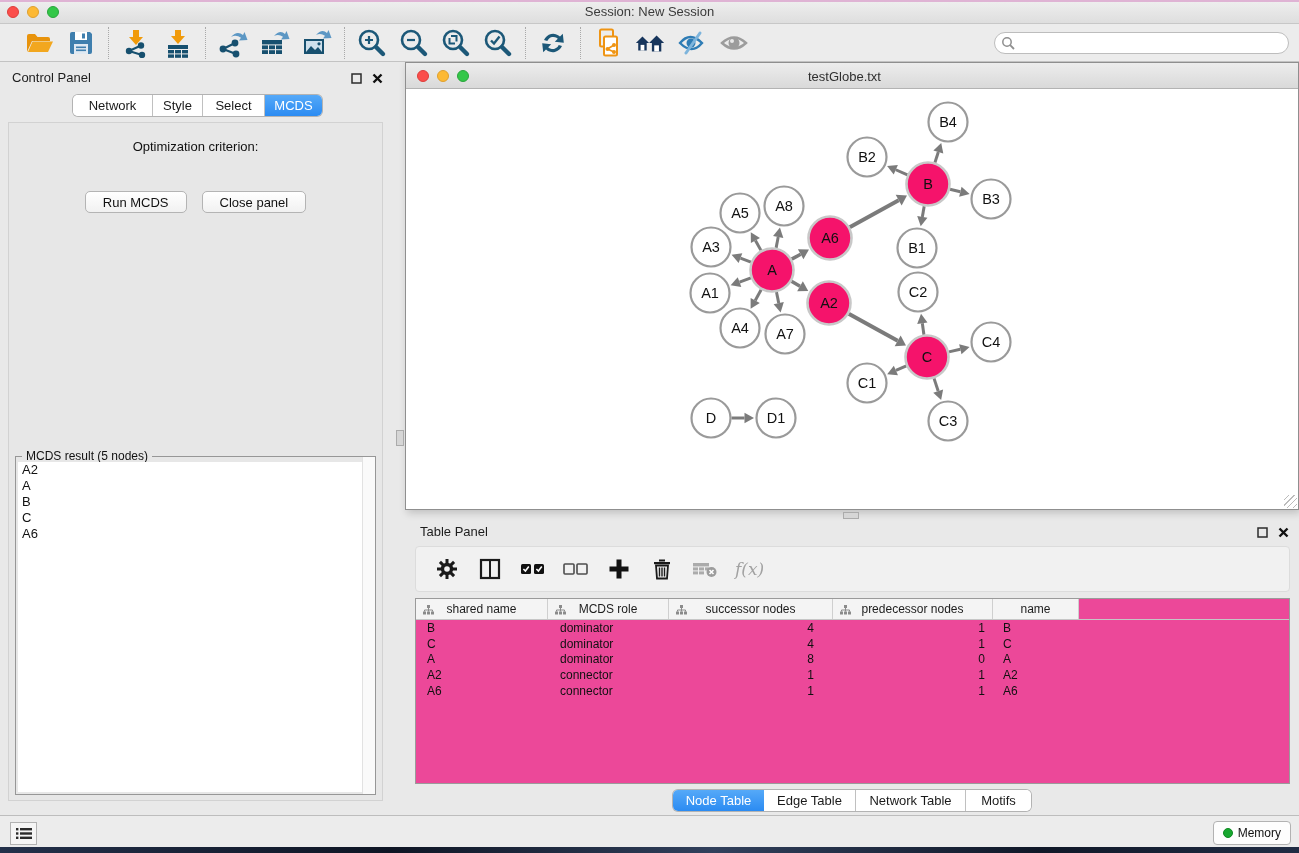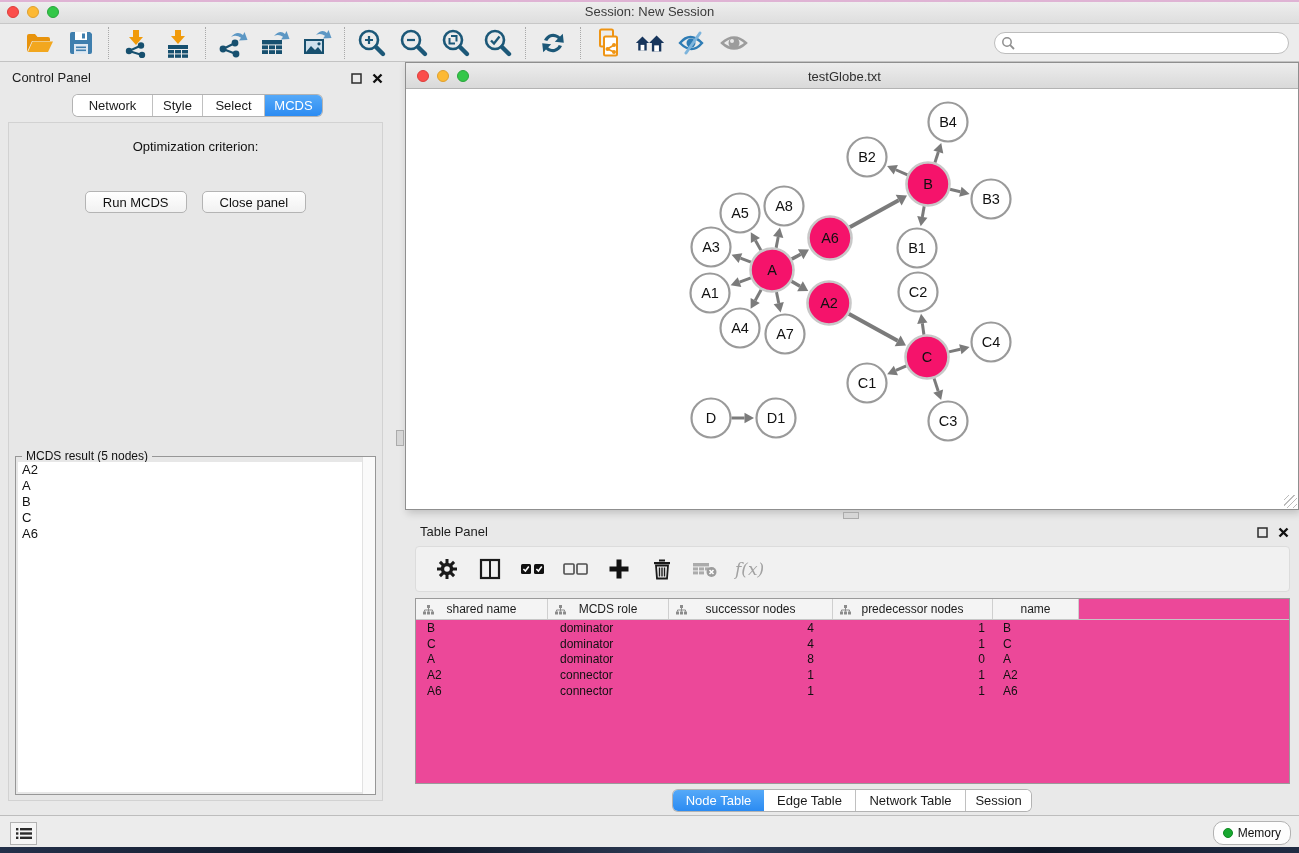--- a/index.html
+++ b/index.html
@@ -85,21 +85,21 @@
     font-size:12px; color:#1c1c1c; position:relative; }
   .dt-hcell .hicon { position:absolute; left:7px; top:5px; }
   .dt-row { display:flex; height:15.8px; align-items:center; }
   .dt-cell { font-size:12px; color:#111; white-space:nowrap; overflow:hidden; }
   .tp-tabs { position:absolute; left:0; right:0; bottom:4px; display:flex; justify-content:center; }
 
   
   .statusbar { position:absolute; left:0; top:815px; width:1299px; height:32px; background:#ececec; border-top:1px solid #bdbdbd; }
   .list-btn { position:absolute; left:10px; top:6px; width:27px; height:23px; background:#f5f5f5; border:1px solid #b2b2b2;
     display:flex; align-items:center; justify-content:center; }
-  .memory-btn { position:absolute; right:8px; top:5px; height:24px; background:#fdfdfd; border:1px solid #b2b2b2; border-radius:10px;
+  .memory-btn { position:absolute; right:8px; top:5px; height:24px; background:#fdfdfd; border:1px solid #b2b2b2; border-radius:4px;
     display:flex; align-items:center; gap:5px; padding:8px 9px; font-size:12px; color:#111; }
   .memory-dot { width:10px; height:10px; border-radius:50%; background:#17a72f; border:1px solid #0d8a22; }
   .bottom-strip { position:absolute; left:0; top:847px; width:1299px; height:6px;
     background:linear-gradient(90deg,#23304a,#0e1524 30%,#31405c 55%,#101828 80%,#202c44); }
 </style>
 </head>
 <body>
 
 <div class="top-accent"></div>
 
@@ -623,21 +623,21 @@
           <div class="dt-cell" style="width: 160px; text-align: right; padding-right: 8px;">1</div>
           <div class="dt-cell" style="width: 86px; text-align: left; padding-left: 10px;">A6</div>
         </div>
       </div>
   </div>
   <div class="tp-tabs">
       <div class="seg" id="table-tabs">
         <div class="segment active" style="width: 91px;">Node Table</div>
         <div class="segment" style="width: 92px;">Edge Table</div>
         <div class="segment" style="width: 110px;">Network Table</div>
-        <div class="segment" style="width: 65px;">Session</div>
+        <div class="segment" style="width: 65px;">Motifs</div>
       </div>
     </div>
 </div>
 
 <div class="statusbar">
   <div class="list-btn">
     <svg width="16" height="13" viewBox="0 0 16 13">
         <g fill="#2b2b2b">
           <rect x="0" y="1" width="2.4" height="2.4"></rect>
           <rect x="4" y="1" width="12" height="2.4"></rect>

